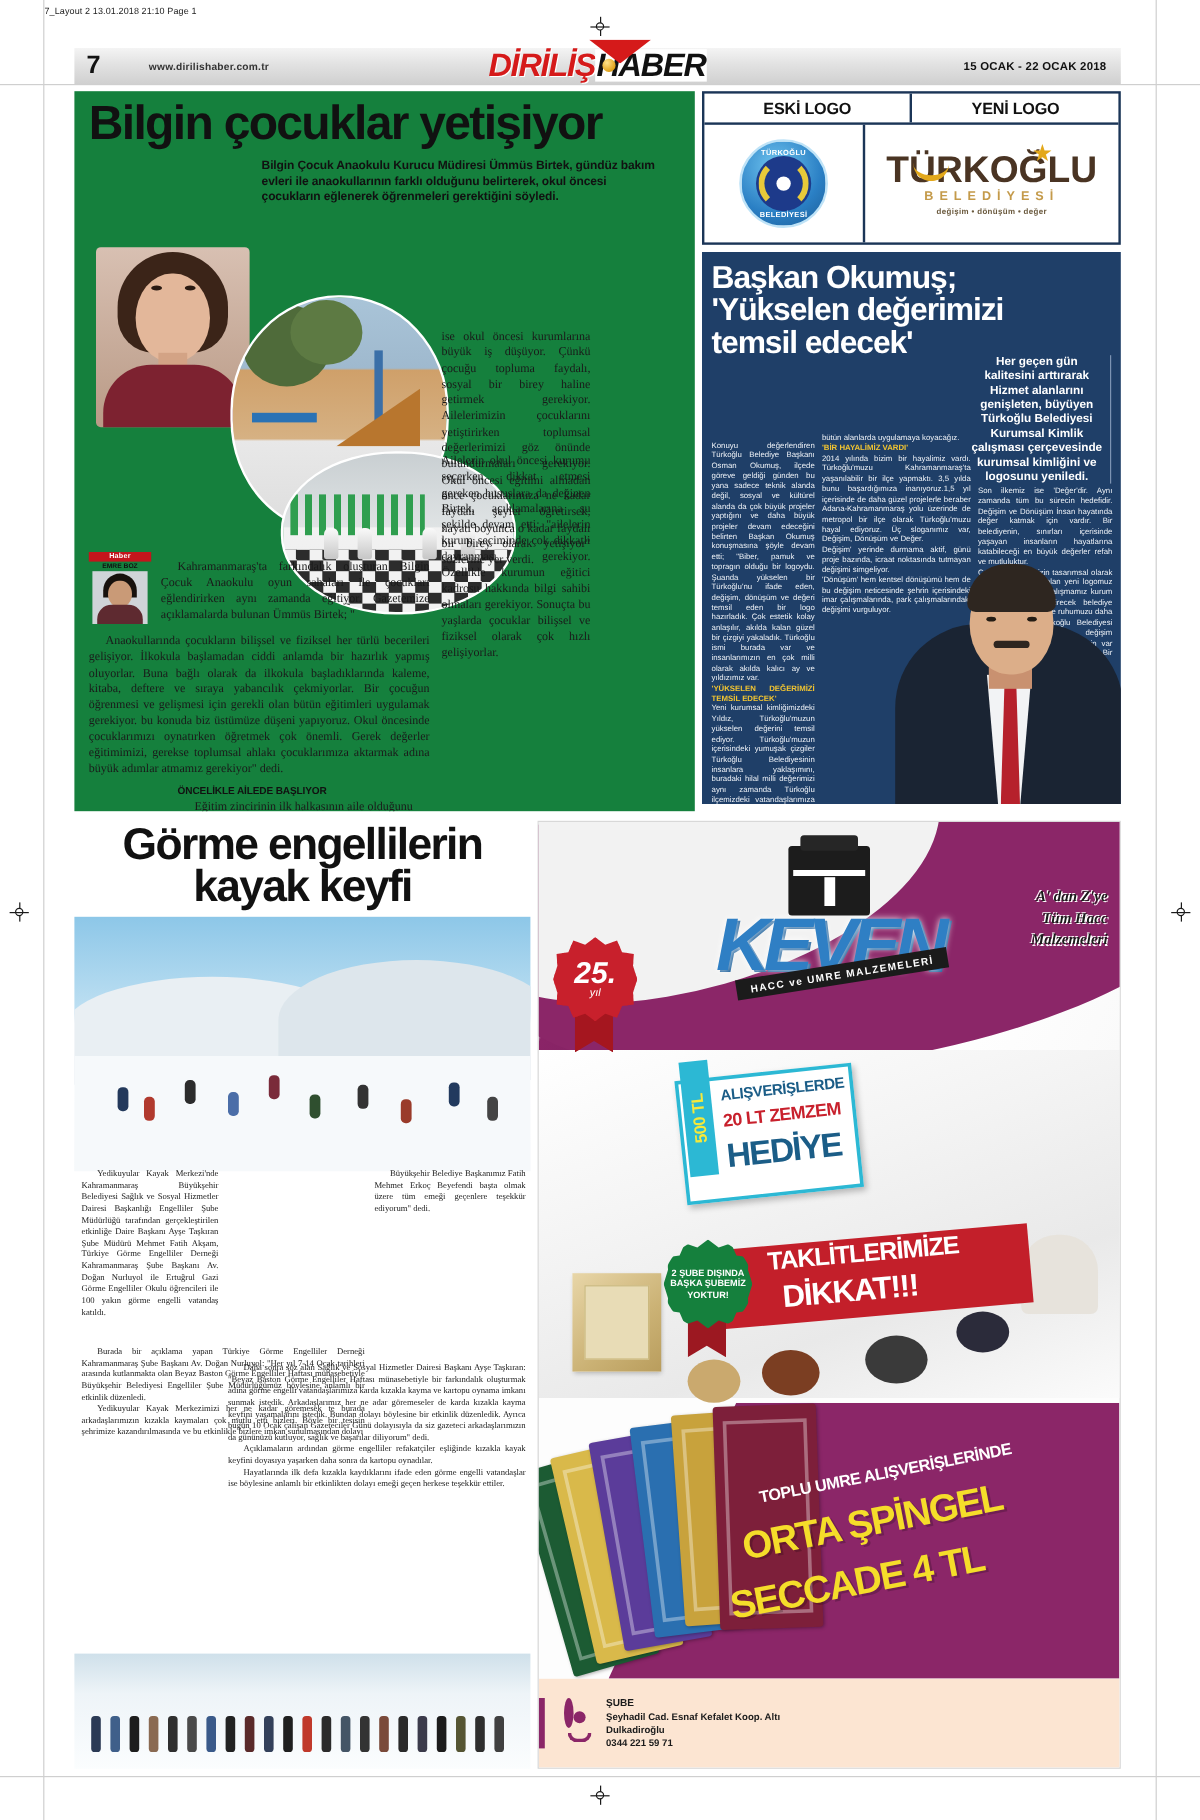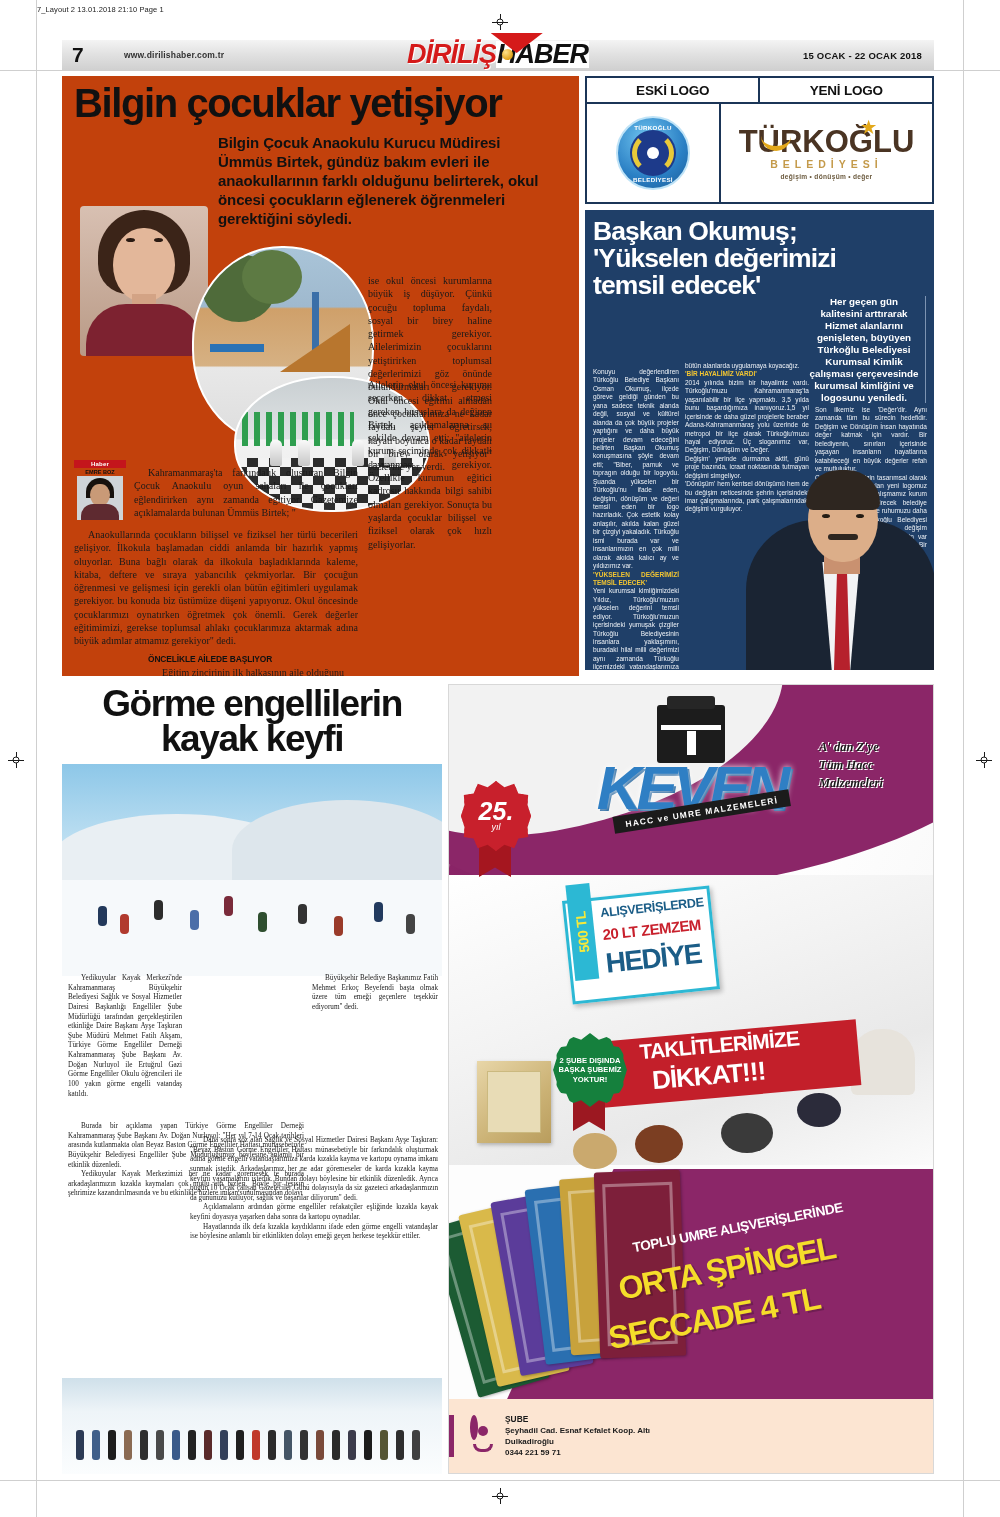--- a/index.html
+++ b/index.html
@@ -65,28 +65,28 @@
   .date-range{
     margin-left:auto; font-size:9.5px; font-weight:bold; color:#111;
     padding-right:12px; letter-spacing:.2px;
   }
 
   
   .top-row{ display:flex; margin-top:6px; height:600px; }
 
   
   .art1{
-    width:548px; background:#c2410c; position:relative; overflow:hidden;
+    width:548px; background:#15803d; position:relative; overflow:hidden;
   }
   .art1-head{
     font-size:40px; font-weight:bold; color:#111; letter-spacing:-1.4px;
     padding:8px 0 2px 12px; line-height:.98; white-space:nowrap;
   }
   .art1-spot{
-    font-size:15px; font-weight:bold; color:#111; line-height:1.27;
+    font-size:10px; font-weight:bold; color:#111; line-height:1.27;
     margin:8px 0 0 156px; width:330px; letter-spacing:-.1px;
   }
   .art1-portrait{
     position:absolute; left:18px; top:130px; width:128px; height:150px;
     border-radius:4px; overflow:hidden;
     background:linear-gradient(#d8c0b2,#b99a86);
   }
   .pt-hair{ position:absolute; left:18px; top:4px; width:92px; height:84px;
     border-radius:46px 46px 30px 30px; background:#3b2418; }
   .pt-face{ position:absolute; left:33px; top:22px; width:62px; height:74px;
@@ -318,21 +318,21 @@
     letter-spacing:-5px; line-height:1;
     text-shadow:0 0 6px rgba(255,255,255,.9), 2px 2px 0 #1b5f9b;
   }
   .keven-bar{
     position:absolute; left:16px; top:46px; width:178px; height:17px;
     background:#1b1b1b; transform:rotate(-9deg);
     color:#fff; font-size:8.4px; font-weight:bold; letter-spacing:1.2px;
     display:flex; align-items:center; justify-content:center;
   }
   .ad-script{
-    position:absolute; right:10px; top:54px; width:104px; text-align:left; z-index:5;
+    position:absolute; right:10px; top:54px; width:104px; text-align:right; z-index:5;
     font-family:"Liberation Serif", serif; font-style:italic; font-weight:bold;
     color:#1b1b1b; font-size:12.5px; line-height:1.42;
     text-shadow:1px 1px 0 #fff,-1px -1px 0 #fff;
   }
   .badge25{
     position:absolute; left:12px; top:96px; width:70px; height:70px; z-index:6;
     background:#c8202c; border-radius:50%;
     display:flex; flex-direction:column; align-items:center; justify-content:center;
     box-shadow:0 0 0 4px #c8202c;
     clip-path:polygon(50% 0,62% 9%,76% 4%,82% 18%,96% 20%,95% 34%,100% 50%,

